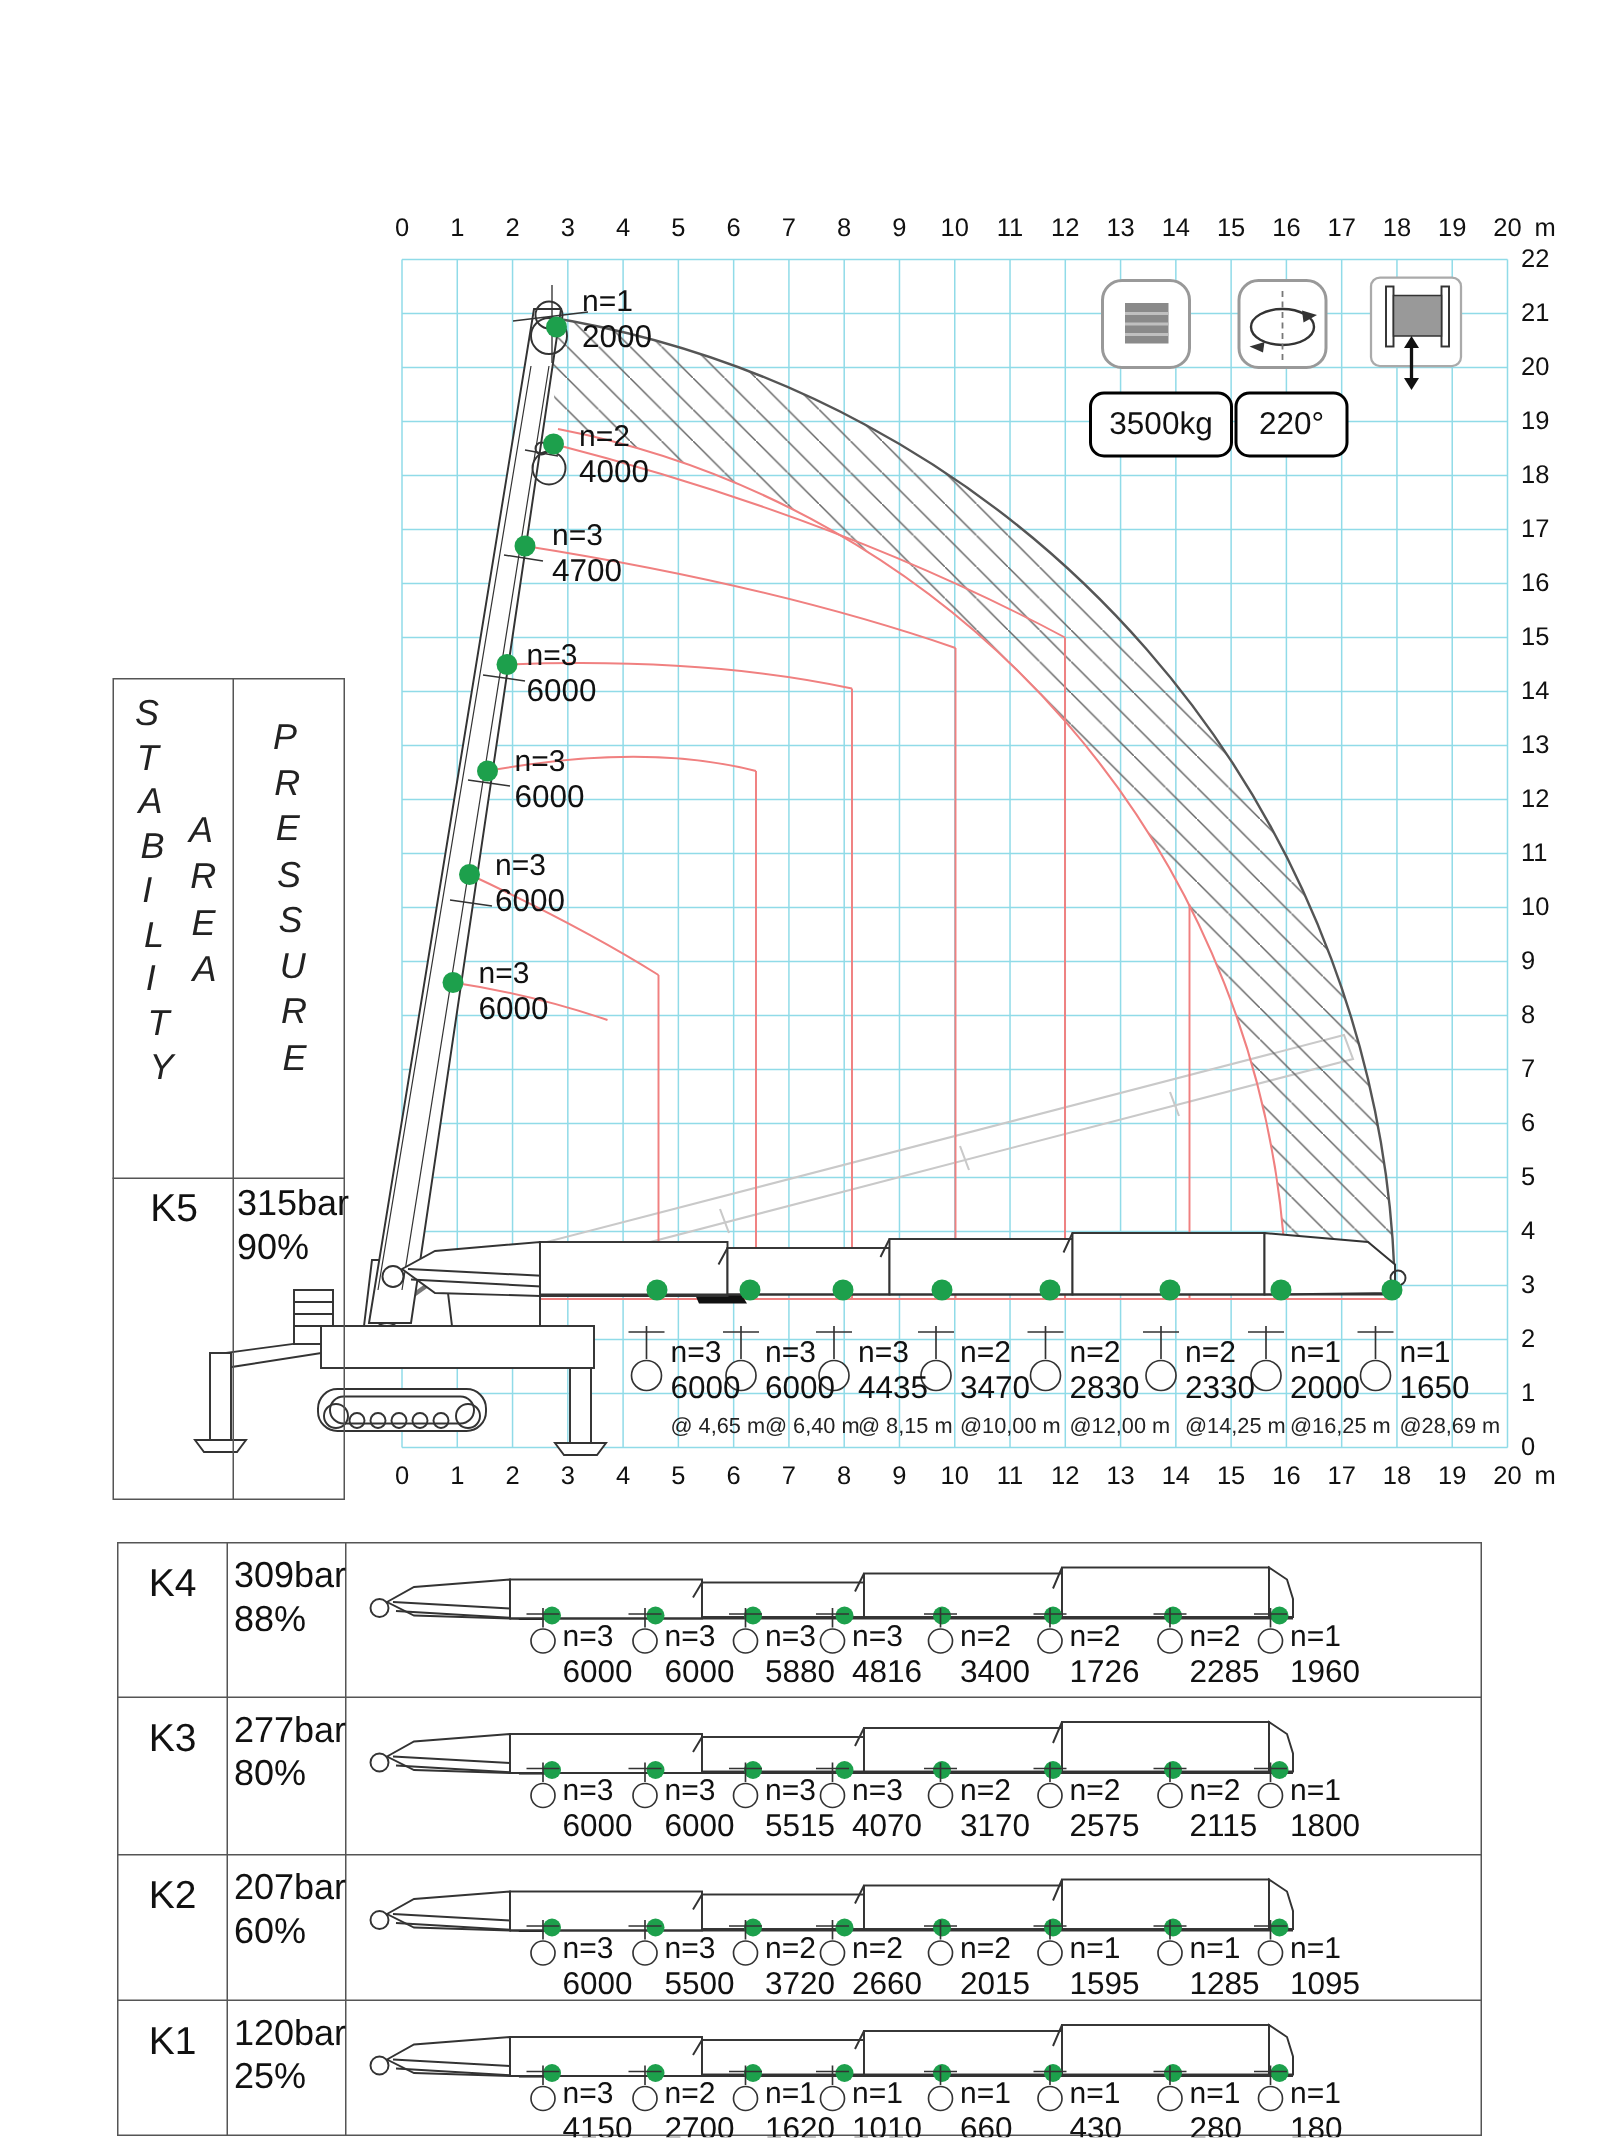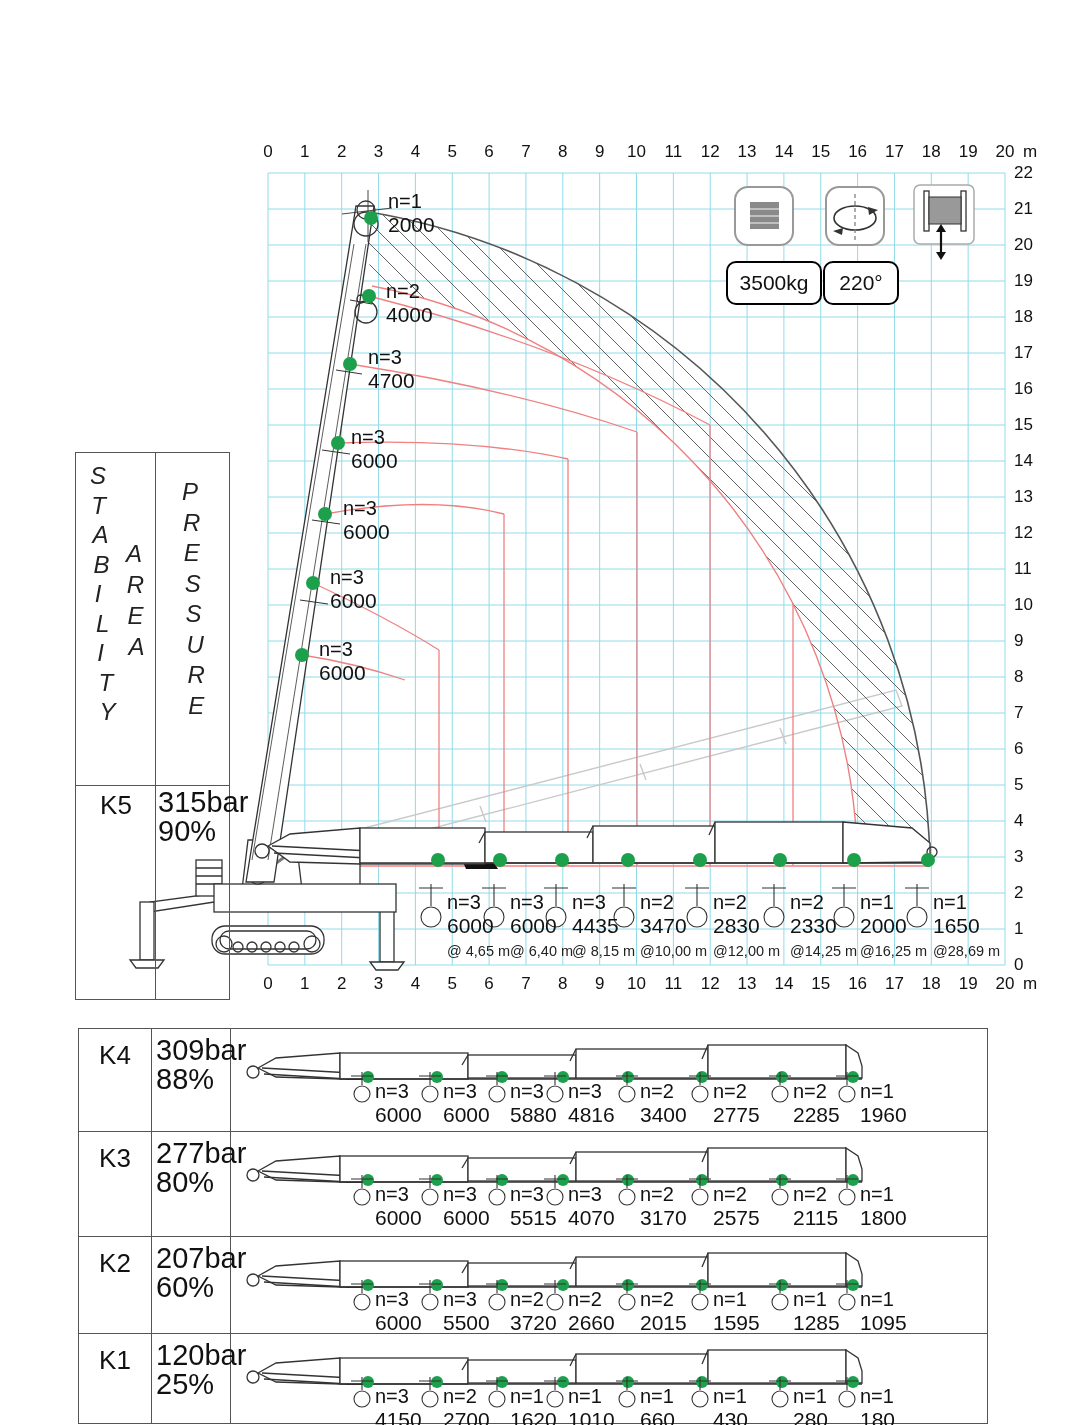--- a/index.html
+++ b/index.html
@@ -14,21 +14,21 @@
   .badge{position:absolute;border:2.5px solid #000;border-radius:10px;display:flex;
          align-items:center;justify-content:center;font-size:21px;background:#fff;}
   .lbl{position:absolute;font-size:20px;line-height:23px;white-space:nowrap;}
   .lbl .val{font-size:21px;}
   .lbl .rad{font-size:14.5px;margin-top:3px;color:#222;}
   .vletter{position:absolute;font-style:italic;font-size:24px;color:#222;}
   .box{position:absolute;border:1.5px solid #555;box-sizing:border-box;background:transparent;}
   .vline{position:absolute;width:0;border-left:1.5px solid #555;}
   .hline{position:absolute;height:0;border-top:1.5px solid #555;}
   .kkey{position:absolute;font-size:26px;text-align:center;}
-  .kpress{position:absolute;font-size:29px;line-height:29px;white-space:nowrap;}
+  .kpress{position:absolute;font-size:24px;line-height:29px;white-space:nowrap;}
 </style>
 </head>
 <body>
 
 <div class="page">
 
   <svg id="gfx" width="1080" height="1425" viewBox="0 0 1080 1425">
     <defs>
       <pattern id="hatch" width="21" height="21" patternUnits="userSpaceOnUse">
         <path d="M-4,-4 L25,25" stroke="#666" stroke-width="1" fill="none"></path>
@@ -517,21 +517,21 @@
       <div class="lbl" style="left:568px;top:1080px;">
         <div style="">n=3</div>
         <div class="val" style="">4816</div>
       </div>
       <div class="lbl" style="left:640px;top:1080px;">
         <div style="">n=2</div>
         <div class="val" style="">3400</div>
       </div>
       <div class="lbl" style="left:713px;top:1080px;">
         <div style="">n=2</div>
-        <div class="val" style="">2775</div>
+        <div class="val" style="">1726</div>
       </div>
       <div class="lbl" style="left:793px;top:1080px;">
         <div style="">n=2</div>
         <div class="val" style="">2285</div>
       </div>
       <div class="lbl" style="left:860px;top:1080px;">
         <div style="">n=1</div>
         <div class="val" style="">1960</div>
       </div>
       <div class="lbl" style="left:375px;top:1183px;">

